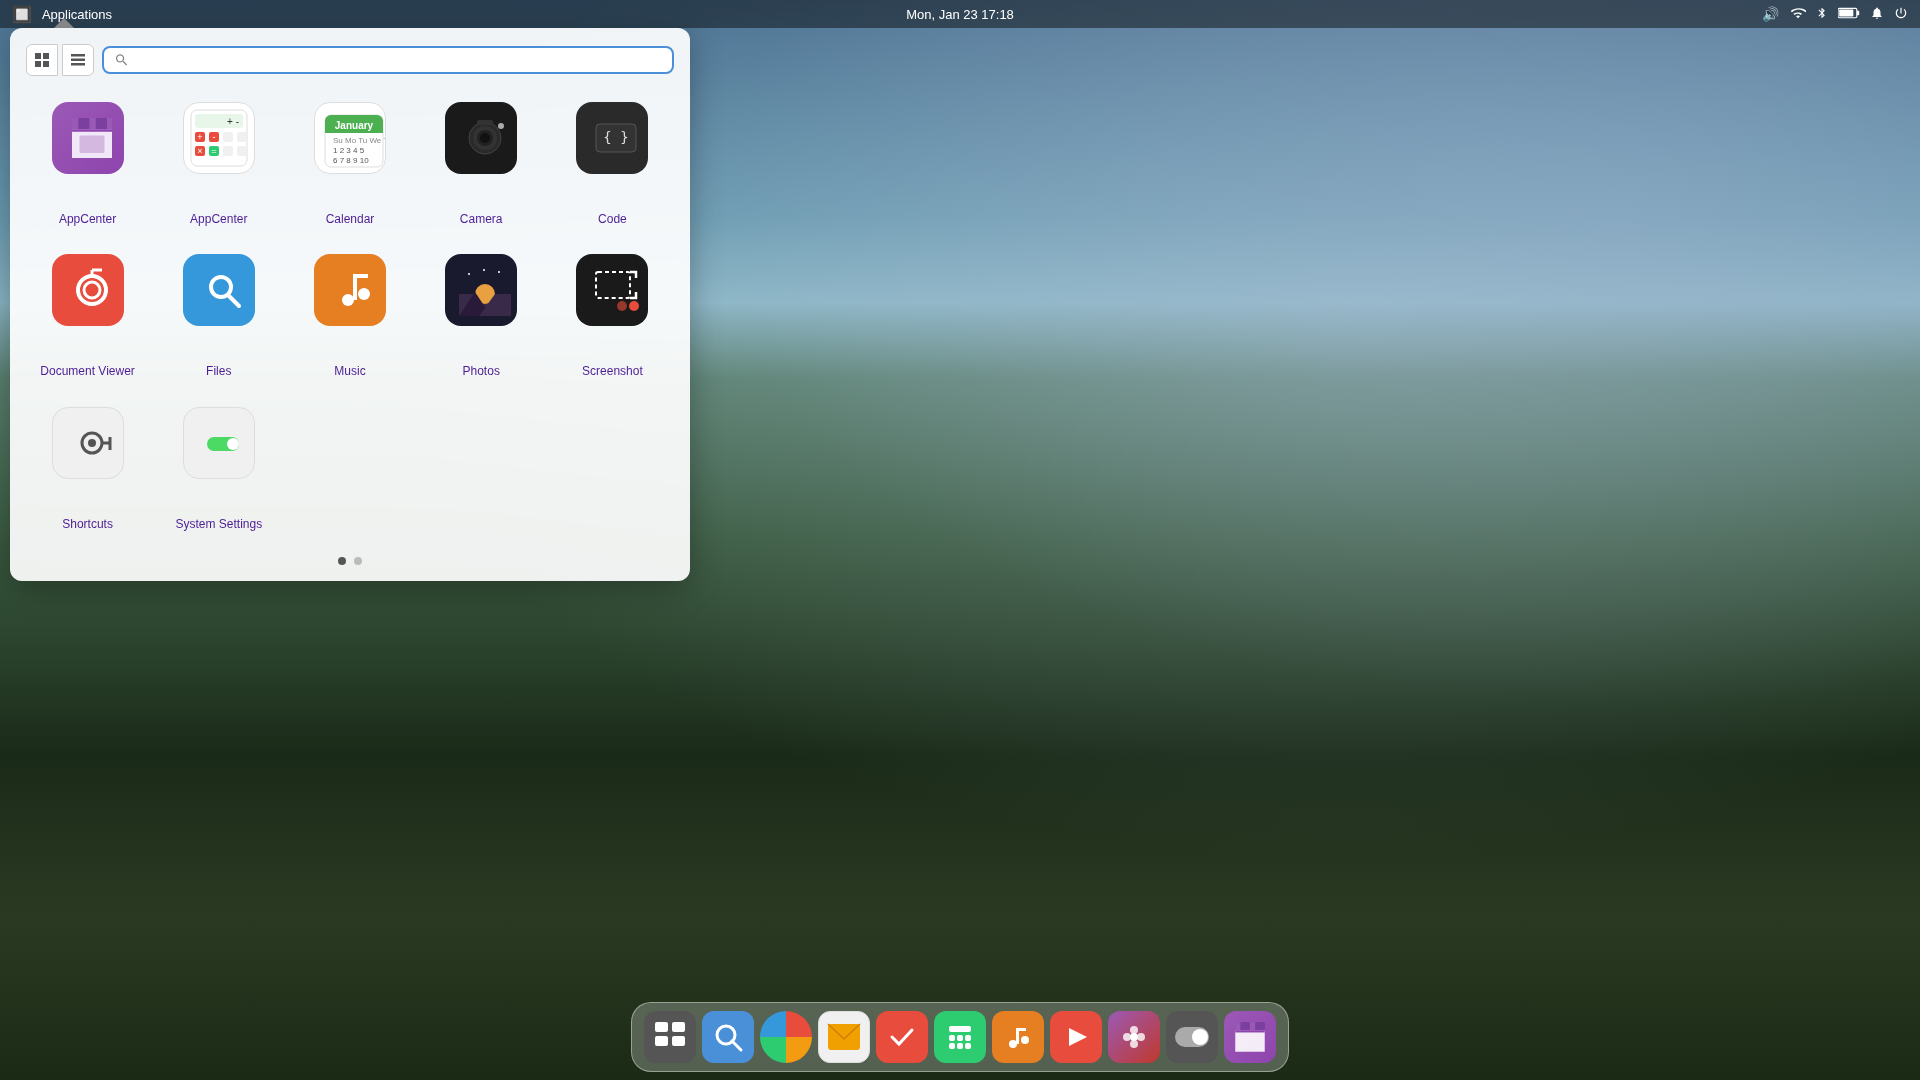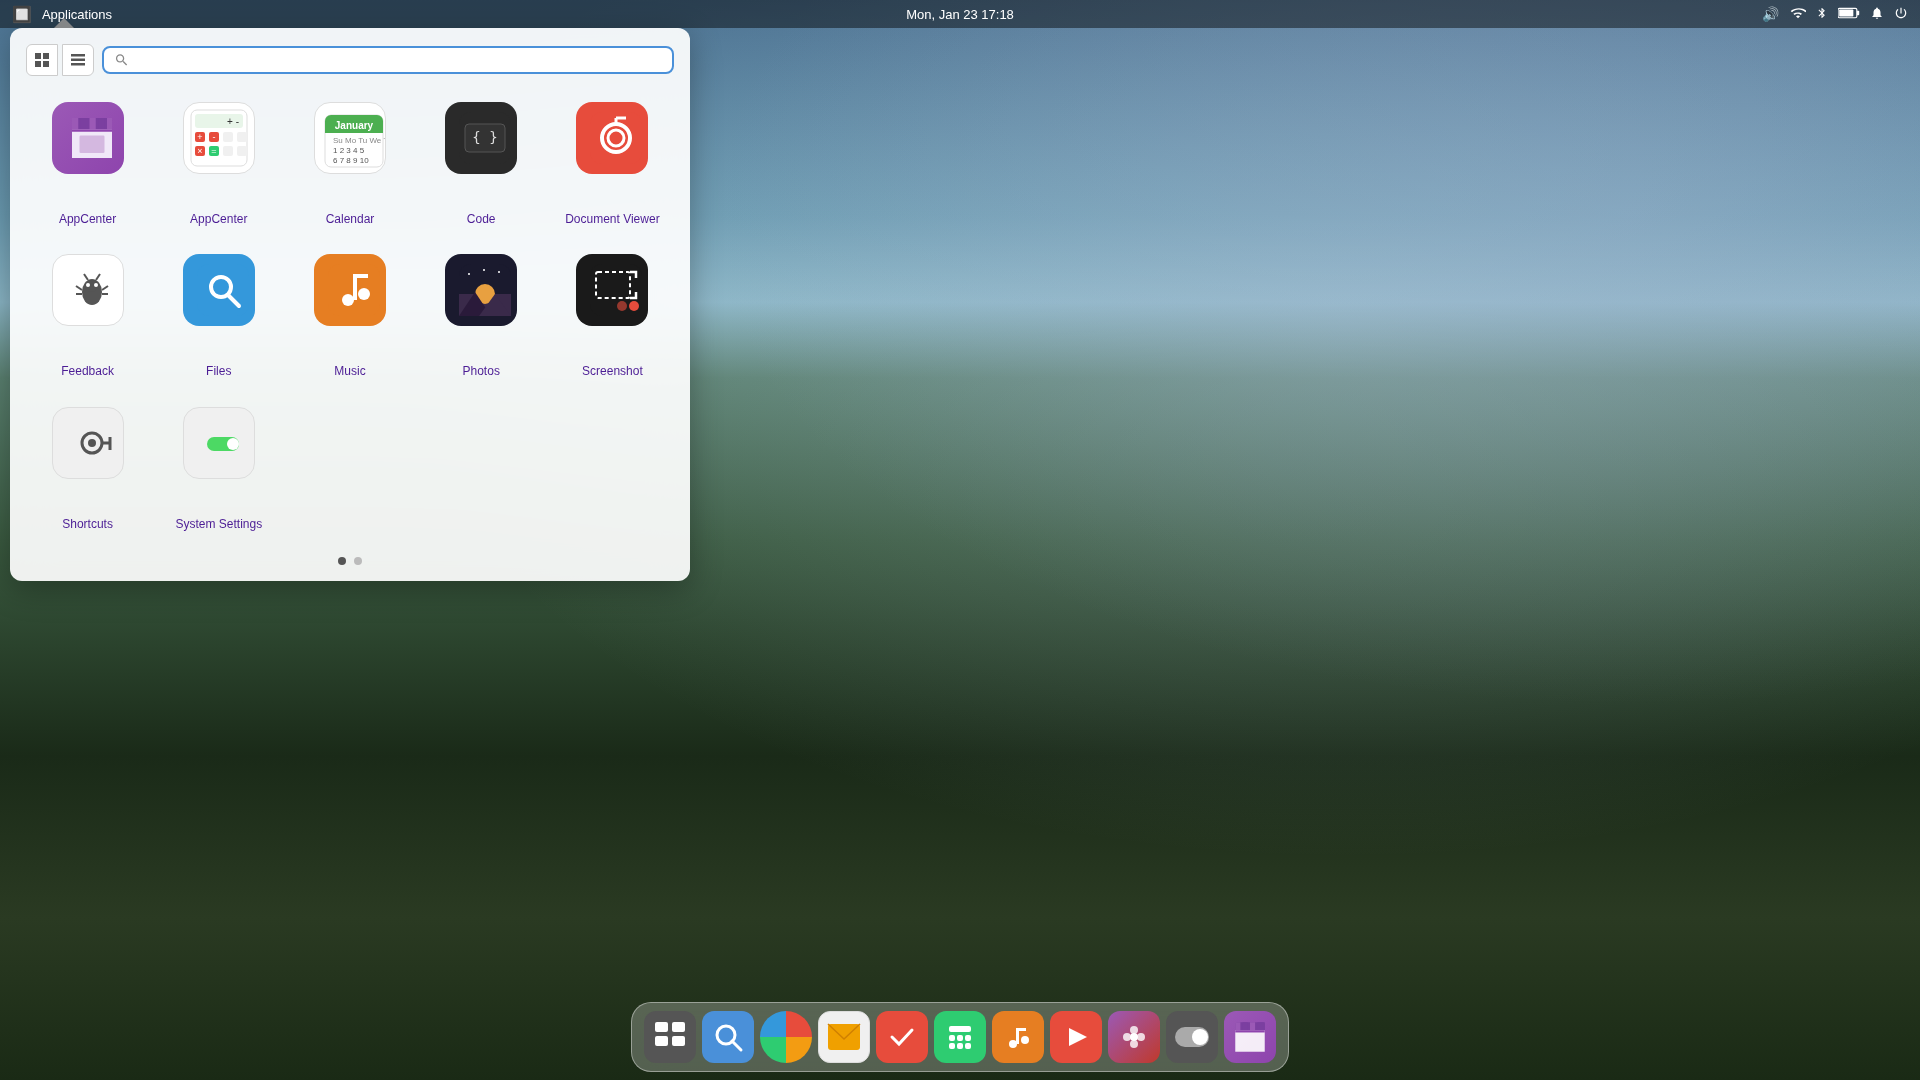--- a/index.html
+++ b/index.html
@@ -449,20 +449,37 @@
             <text x="31" y="22" text-anchor="middle" font-size="10" fill="white" font-weight="bold">January</text>
 
             <text x="10" y="36" font-size="8" fill="#888">Su Mo Tu We Th</text>
             <text x="10" y="46" font-size="8" fill="#555">1  2  3  4  5</text>
             <text x="10" y="56" font-size="8" fill="#555">6  7  8  9 10</text>
           </svg>
         </div>
         <span class="app-label">Calendar</span>
       </div>
 
+      <div class="app-item">
+        <div class="app-icon icon-camera" style="background:#1a1a1a; border-radius:16px;">
+          <svg width="52" height="52" viewBox="0 0 52 52">
+            <rect width="52" height="52" rx="12" fill="#1a1a1a"></rect>
+
+            <circle cx="26" cy="26" r="16" fill="#2a2a2a" stroke="#444" stroke-width="1"></circle>
+            <circle cx="26" cy="26" r="12" fill="#333"></circle>
+            <circle cx="26" cy="26" r="8" fill="#222"></circle>
+            <circle cx="26" cy="26" r="5" fill="#111"></circle>
+
+            <circle cx="42" cy="14" r="3" fill="#aaa"></circle>
+
+            <rect x="18" y="8" width="16" height="5" rx="2" fill="#333"></rect>
+          </svg>
+        </div>
+        <span class="app-label">Camera</span>
+      </div>
 
       <div class="app-item">
         <div class="app-icon icon-code" style="background:#2a2a2a; border-radius:16px;">
           <svg width="52" height="52" viewBox="0 0 52 52">
             <rect width="52" height="52" rx="12" fill="#2a2a2a"></rect>
             <rect x="6" y="12" width="40" height="28" rx="4" fill="#333" stroke="#555" stroke-width="1"></rect>
             <text x="26" y="30" text-anchor="middle" font-size="14" fill="#ddd" font-family="monospace">{ }</text>
           </svg>
         </div>
         <span class="app-label">Code</span>
@@ -475,42 +492,20 @@
 
             <circle cx="26" cy="26" r="14" fill="none" stroke="white" stroke-width="4"></circle>
             <circle cx="26" cy="26" r="8" fill="none" stroke="white" stroke-width="3"></circle>
             <line x1="26" y1="12" x2="26" y2="6" stroke="white" stroke-width="3"></line>
             <line x1="26" y1="6" x2="36" y2="6" stroke="white" stroke-width="3"></line>
           </svg>
         </div>
         <span class="app-label">Document Viewer</span>
       </div>
 
-      <div class="app-item">
-        <div class="app-icon icon-feedback" style="background:white; border:1px solid #ddd; border-radius:16px;">
-          <svg width="52" height="52" viewBox="0 0 52 52">
-            <rect width="52" height="52" rx="12" fill="white"></rect>
-
-            <ellipse cx="26" cy="28" rx="10" ry="13" fill="#555"></ellipse>
-            <ellipse cx="26" cy="22" rx="7" ry="6" fill="#555"></ellipse>
-
-            <circle cx="22" cy="21" r="2" fill="white"></circle>
-            <circle cx="30" cy="21" r="2" fill="white"></circle>
-
-            <line x1="22" y1="16" x2="18" y2="10" stroke="#555" stroke-width="2"></line>
-            <line x1="30" y1="16" x2="34" y2="10" stroke="#555" stroke-width="2"></line>
-
-            <line x1="16" y1="26" x2="10" y2="22" stroke="#555" stroke-width="2"></line>
-            <line x1="16" y1="30" x2="10" y2="30" stroke="#555" stroke-width="2"></line>
-            <line x1="36" y1="26" x2="42" y2="22" stroke="#555" stroke-width="2"></line>
-            <line x1="36" y1="30" x2="42" y2="30" stroke="#555" stroke-width="2"></line>
-          </svg>
-        </div>
-        <span class="app-label">Feedback</span>
-      </div>
 
       <div class="app-item">
         <div class="app-icon icon-files" style="background:#3498db; border-radius:16px;">
           <svg width="52" height="52" viewBox="0 0 52 52">
             <rect width="52" height="52" rx="12" fill="#3498db"></rect>
 
             <circle cx="24" cy="23" r="10" fill="none" stroke="white" stroke-width="4"></circle>
             <line x1="31" y1="31" x2="42" y2="42" stroke="white" stroke-width="4" stroke-linecap="round"></line>
           </svg>
         </div>

